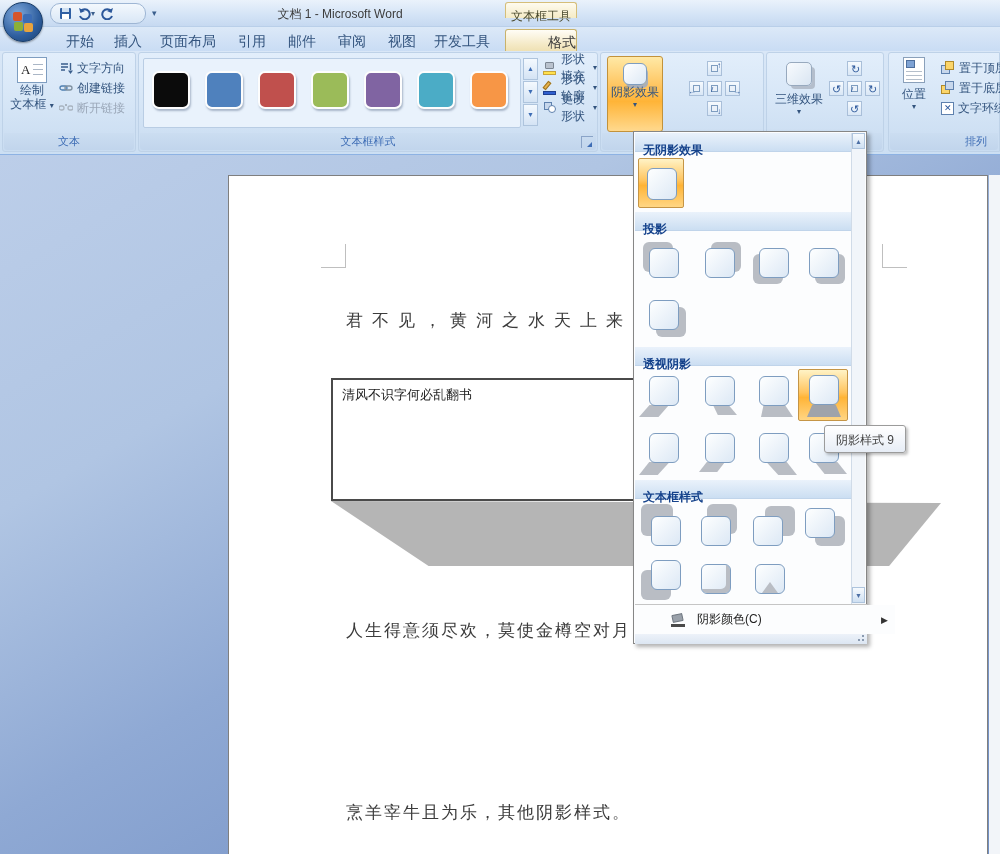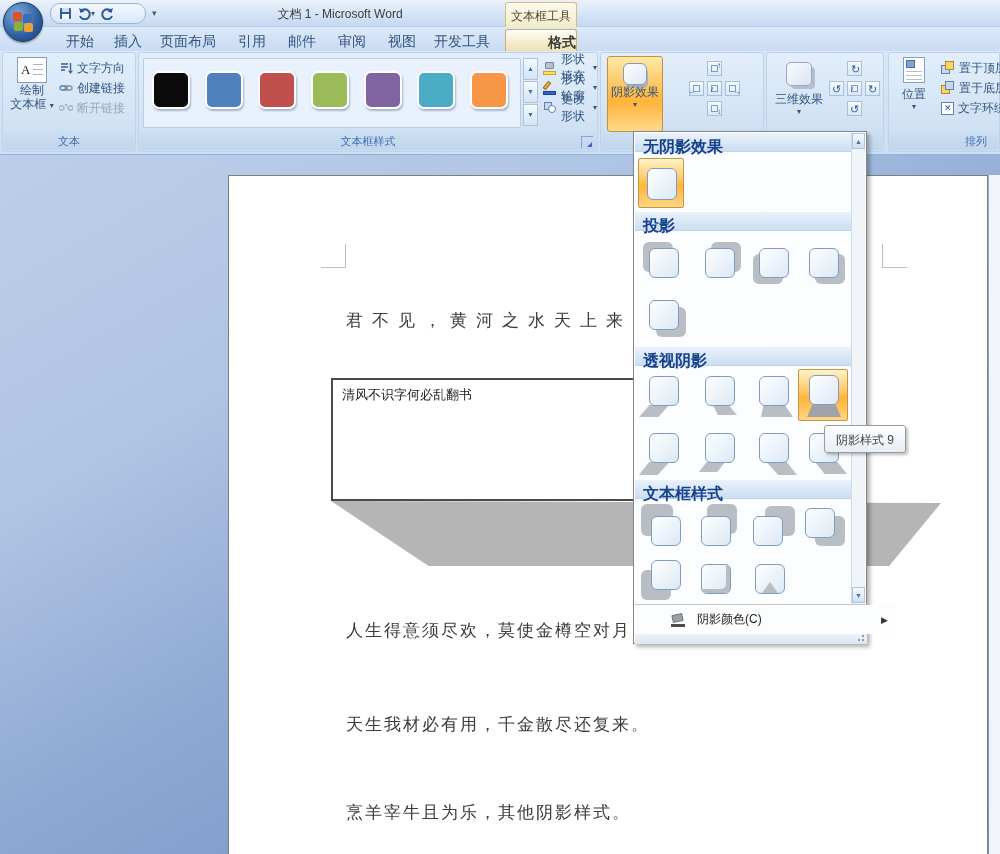--- a/index.html
+++ b/index.html
@@ -17,30 +17,30 @@
   .orb-logo div { position:absolute; width:9px; height:9px; border-radius:2px; }
   .ol1{left:0;top:0;background:#D6552A;} .ol2{left:10px;top:2px;background:#3B6CB5;}
   .ol3{left:1px;top:10px;background:#8CB038;} .ol4{left:11px;top:11px;background:#E8A33D;}
   .qat { position:absolute; left:50px; top:3px; width:96px; height:21px; border:1px solid #9EB6D4;
     border-radius:10px; background:linear-gradient(#F3F8FD,#D9E7F6); display:flex; align-items:center; gap:6px; padding:0 8px; }
   .qat svg { display:block; }
   .qat-caret { font-size:8px; color:#3A5E8C; }
   .qat-more { position:absolute; left:152px; top:8px; font-size:9px; color:#3A5E8C; }
   .win-title { position:absolute; left:180px; top:6px; width:320px; text-align:center;
     font-size:12px; color:#3C3C3C; }
-  .ctx-header { position:absolute; left:505px; top:2px; width:72px; height:25px;
+  .ctx-header { position:absolute; left:505px; top:2px; width:72px; height:16px;
     background:linear-gradient(#FEFBEF,#F5EBC6); border:1px solid #D5BE79; border-bottom:none;
     border-radius:3px 3px 0 0; text-align:center; font-size:12px; color:#4A4A2E; padding-top:5px; }
 
   
   .tabrow { position:absolute; left:0; top:27px; width:1000px; height:24px;
     background:linear-gradient(#DCE9F8,#C9DCF4); }
   .tab { position:absolute; top:2px; height:22px; font-size:14px; color:#33547E; text-align:right; padding-top:4px; }
   .tab.active { background:linear-gradient(#FFFDF6,#F4E9C5 70%,#EFE1B4); border:1px solid #C9B26B;
-    border-bottom:none; border-radius:3px 3px 0 0; color:#3C3C3C;font-weight:bold; }
+    border-bottom:none; border-radius:3px 3px 0 0; color:#3C3C3C; }
 
   
   .ribbon { position:absolute; left:0; top:51px; width:1000px; height:104px;
     background:linear-gradient(#D9E7F7,#CCDFF3); border-bottom:1px solid #8DB2E3; }
   .grp { position:absolute; top:1px; height:100px; background:linear-gradient(#E2EEFB,#D5E5F6 55%,#C9DCF1);
     border:1px solid #BED2E8; border-radius:3px; }
   .grp-label { position:absolute; left:0; right:0; bottom:2px; text-align:center; font-size:11px; color:#3E6DB5; }
   .grp-band { position:absolute; left:1px; right:1px; bottom:1px; height:17px;
     background:linear-gradient(#CBDDF1,#C1D5EC); border-radius:0 0 3px 3px; }
   .bigbtn { position:absolute; display:flex; flex-direction:column; align-items:center; font-size:12px; color:#33547E; }
@@ -110,21 +110,21 @@
     letter-spacing:2px; white-space:nowrap; z-index:3; }
   .preview-shadow { position:absolute; left:102px; top:325px; width:610px; height:65px; background:#B5B5B5;
     clip-path:polygon(0 0,100% 3%,91.5% 100%,16% 100%); z-index:2; }
   .textbox { position:absolute; left:102px; top:202px; width:391px; height:123px; background:#FFFFFF;
     border:2px solid #4A4A4A; z-index:4; padding:6px 9px; font-size:13px; color:#222; }
 
   
   .dropdown { position:absolute; left:633px; top:131px; width:234px; height:513px; background:#FCFDFE;
     border:1px solid #868686; box-shadow:3px 3px 4px rgba(0,0,0,.3); z-index:50; }
   .dd-h { position:absolute; left:1px; width:218px; height:19px; background:linear-gradient(#EAF2FB,#CBDEF2);
-    border-bottom:1px solid #C0D4EA; color:#15428B; font-size:16px; font-weight:bold; padding:4px 0 0 8px; }
+    border-bottom:1px solid #C0D4EA; color:#15428B; font-size:12px; font-weight:bold; padding:9px 0 0 8px; }
   .itm { position:absolute; width:46px; height:48px; }
   .itm .sq { position:absolute; left:8px; top:9px; width:30px; height:30px; border:1px solid #7E9DC0;
     border-radius:6px; background:linear-gradient(135deg,#FEFFFF,#DCE8F5); z-index:2; }
   .itm .shd { position:absolute; width:30px; height:30px; background:#B9BDC4; border-radius:6px; z-index:1; }
   .itm .fl { position:absolute; background:#B9BDC4; z-index:1; }
   .d-tl .shd{left:2px;top:3px;} .d-tr .shd{left:14px;top:3px;}
   .d-bl .shd{left:2px;top:15px;} .d-br .shd{left:14px;top:15px;} .d-br5 .shd{left:15px;top:16px;}
   .p .sq { top:5px; }
   .p-left .fl{left:-2px;top:34px;width:30px;height:12px;clip-path:polygon(35% 0,100% 0,65% 100%,0 100%);}
   .p-brs .fl{left:16px;top:34px;width:24px;height:10px;clip-path:polygon(0 0,65% 0,100% 100%,20% 100%);}
@@ -388,21 +388,20 @@
 
   <div class="workspace">
     <div class="page">
       <div class="mark l" style="left:92px;top:68px"></div>
       <div class="mark r" style="left:653px;top:68px"></div>
 
       <div class="doc-line" style="left:117px;top:133px;letter-spacing:9px">君不见，黄河之水天上来，</div>
       <div class="preview-shadow"></div>
       <div class="textbox">清风不识字何必乱翻书</div>
       <div class="doc-line" style="left:117px;top:443px">人生得意须尽欢，莫使金樽空对月</div>
-      <div class="doc-line" style="left:117px;top:537px">天生我材必有用，千金散尽还复来。</div>
       <div class="doc-line" style="left:117px;top:625px">烹羊宰牛且为乐，其他阴影样式。</div>
     </div>
     <div class="right-strip"></div>
   </div>
 
   <div class="dropdown">
     <div class="dd-h" style="top:1px">无阴影效果</div>
     <div class="itm sel-orange" style="left:4px;top:26px;height:50px">
         <span class="sq" style="top:9px;height:32px"></span>
       </div>

